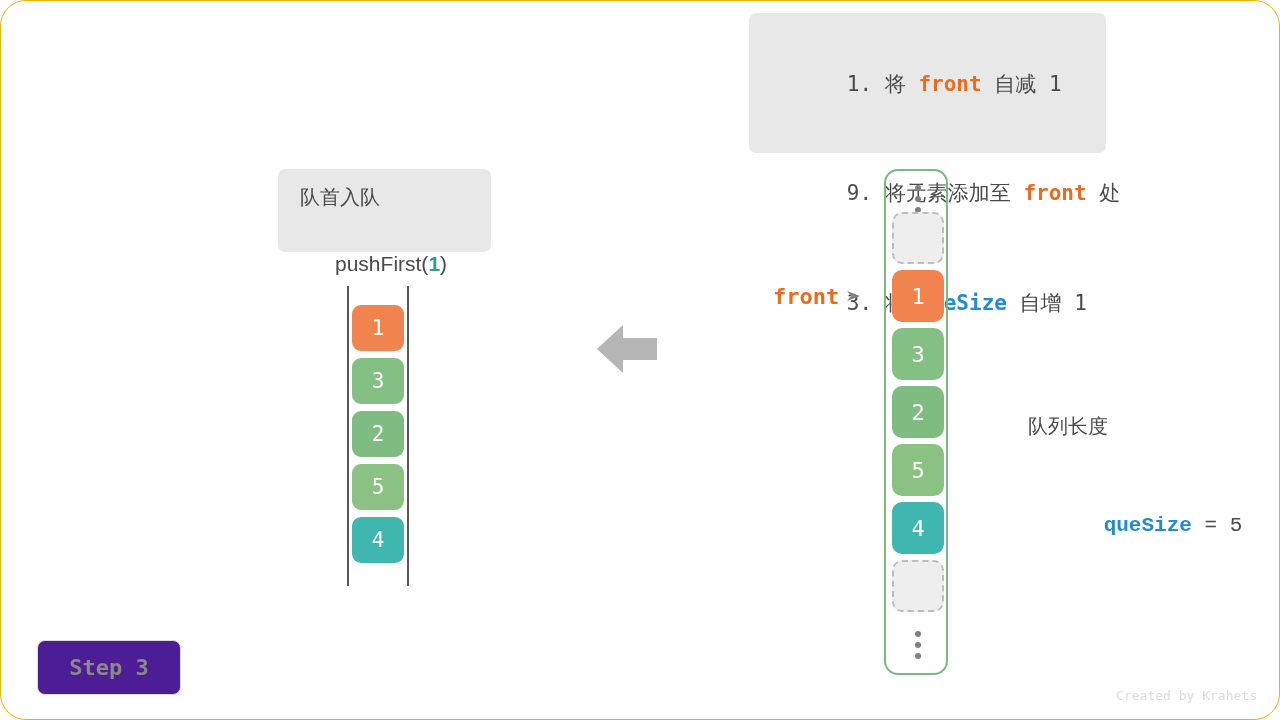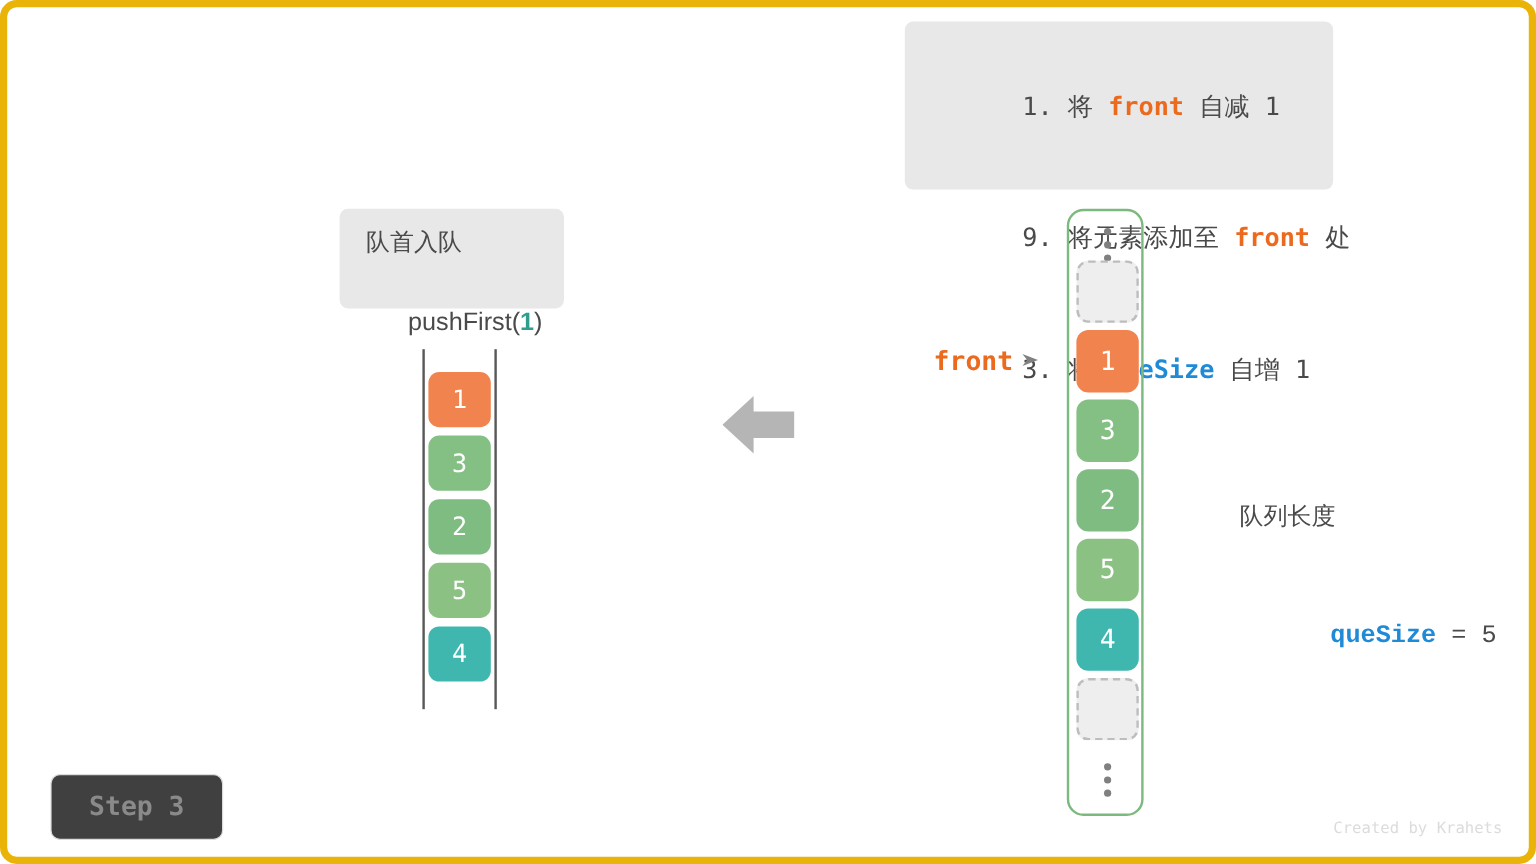--- a/index.html
+++ b/index.html
@@ -5,22 +5,22 @@
   html, body {
     margin: 0;
     padding: 0;
     background: #ffffff;
   }
   #canvas {
     position: relative;
     width: 1280px;
     height: 720px;
     background: #ffffff;
-    border: 6px solid #eab308;
-    border-radius: 14px;
+    border: 1px solid #eab308;
+    border-radius: 26px;
     box-sizing: border-box;
     overflow: hidden;
     font-family: "Liberation Sans", "DejaVu Sans", sans-serif;
   }
 
   
   .info-box {
     position: absolute;
     background: #e8e8e8;
     border-radius: 7px;
@@ -42,21 +42,21 @@
     line-height: 36.5px;
     white-space: pre;
   }
   .kw-front { color: #ec6a1e; font-weight: bold; }
   .kw-quesize { color: #1f8ad6; font-weight: bold; }
 
   
   #op-label {
     left: 277px;
     top: 168px;
-    width: 187px;
+    width: 213px;
     height: 83px;
     padding: 12px 14px 0 22px;
   }
   .op-label-cn {
     font-size: 20px;
     color: #4a4a4a;
     line-height: 33px;
     white-space: pre;
   }
   .op-label-code {
@@ -216,21 +216,21 @@
 
   
   #step-badge {
     position: absolute;
     left: 36px;
     top: 639px;
     width: 144px;
     height: 55px;
     border: 1px solid #dcdcdc;
     border-radius: 8px;
-    background: #404040;
+    background: #4c1d95;
     display: flex;
     align-items: center;
     justify-content: center;
     font-family: "DejaVu Sans Mono", "Liberation Mono", monospace;
     font-size: 22px;
     font-weight: bold;
     color: #8a8a8a;
     box-sizing: border-box;
   }
 

